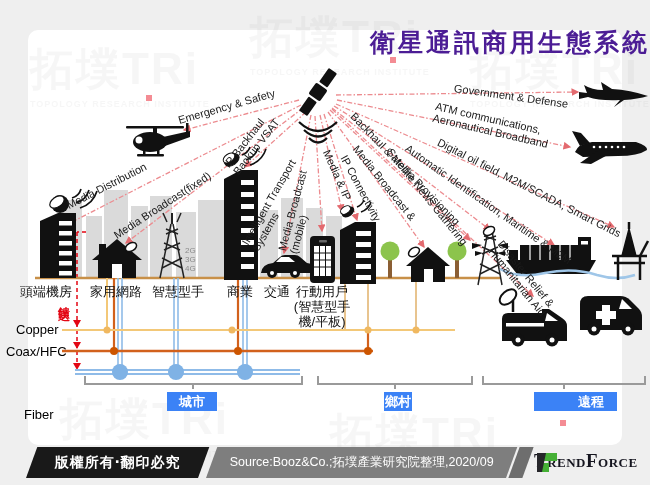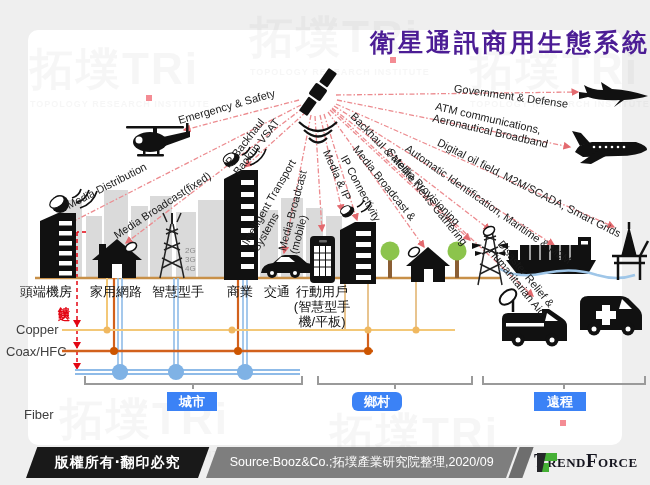--- a/index.html
+++ b/index.html
@@ -16,21 +16,21 @@
   #title{position:absolute;left:0;top:26px;width:650px;text-align:right;
          font-family:"Liberation Serif","DejaVu Serif",serif;
          font-size:25px;font-weight:bold;color:#4c1d95;letter-spacing:3px;}
   svg{position:absolute;left:0;top:0;}
   
   .rl{position:absolute;font-size:11px;line-height:12px;color:#1a1a1a;white-space:pre-line;
       transform-origin:0 100%;}
   .rr{transform-origin:0 0;}
   
   .gl{position:absolute;font-size:13px;line-height:15px;color:#111;text-align:center;white-space:pre-line;}
-  .ll{position:absolute;font-size:13px;color:#404040;}
+  .ll{position:absolute;font-size:13px;color:#000000;}
   #feed-label{position:absolute;left:55px;top:297px;font-size:12px;font-weight:bold;color:#e30613;
               writing-mode:vertical-rl;text-orientation:upright;letter-spacing:2px;}
   #gens{position:absolute;left:185px;top:246px;font-size:8px;line-height:9px;color:#8a8a8a;white-space:pre-line;}
   .region{position:absolute;top:392px;height:19px;background:#3b82f6;color:#fff;font-size:13px;
           font-weight:bold;text-align:center;line-height:19px;}
   #remote-equip{position:absolute;left:604px;top:270px;width:44px;font-size:15px;line-height:20px;
                 color:#111;white-space:pre-line;}
   
   .fseg{position:absolute;top:447px;height:31px;transform:skewX(-20deg);transform-origin:0 100%;}
   .fseg .inner{transform:skewX(20deg);height:31px;display:flex;align-items:center;justify-content:center;}
@@ -411,22 +411,22 @@
   <div id="feed-label">饋送</div>
   <div id="gens">2G
 3G
 4G</div>
 
   <div class="ll" style="left:16px;top:322px;">Copper</div>
   <div class="ll" style="left:6px;top:344px;text-align:right;">Coax/HFC</div>
   <div class="ll" style="left:24px;top:364px;margin-top:43px;">Fiber</div>
 
   <div class="region" style="left:167px;width:50px;">城市</div>
-  <div class="region" style="left:352px;width:50px;border-radius:6px;">鄉村</div>
-  <div class="region" style="left:534px;width:52px;">遠程</div>
+  <div class="region" style="left:384px;width:28px;">鄉村</div>
+  <div class="region" style="left:534px;width:52px;padding-left:31px;">遠程</div>
 
   <div class="fseg" id="f-black">
     <div class="inner">版權所有‧翻印必究</div>
   </div>
   <div class="fseg" id="f-gray">
     <div class="inner">Source:Booz&amp;Co.;拓墣產業研究院整理,2020/09</div>
   </div>
   <div id="f-slash"></div>
   <div id="logo">
     <svg width="24" height="24" viewBox="0 0 24 24">

